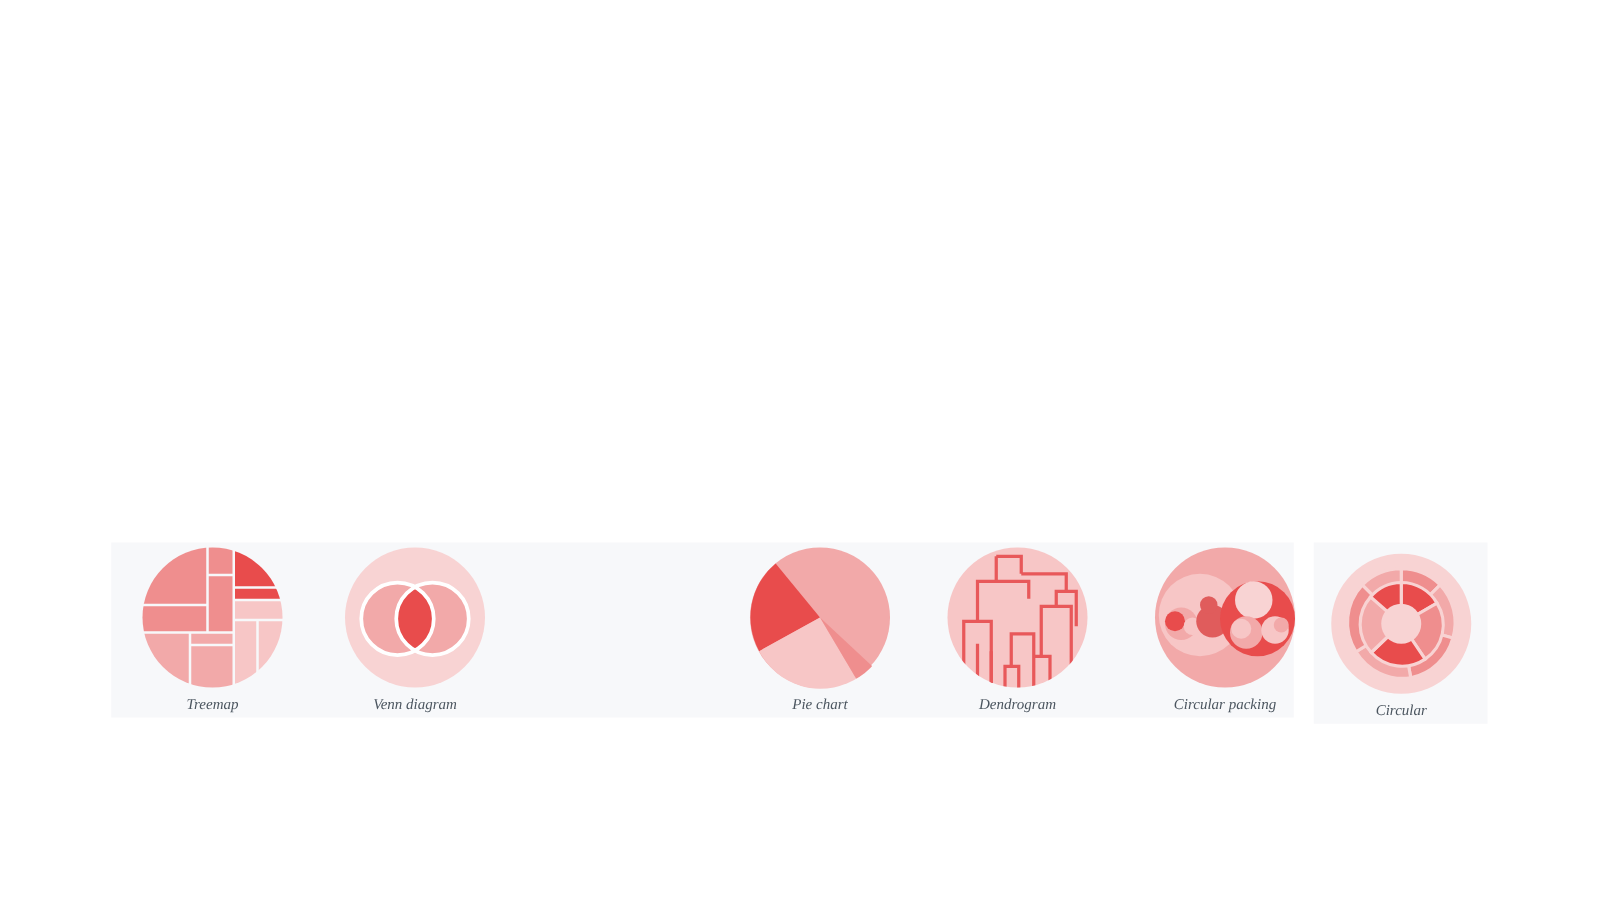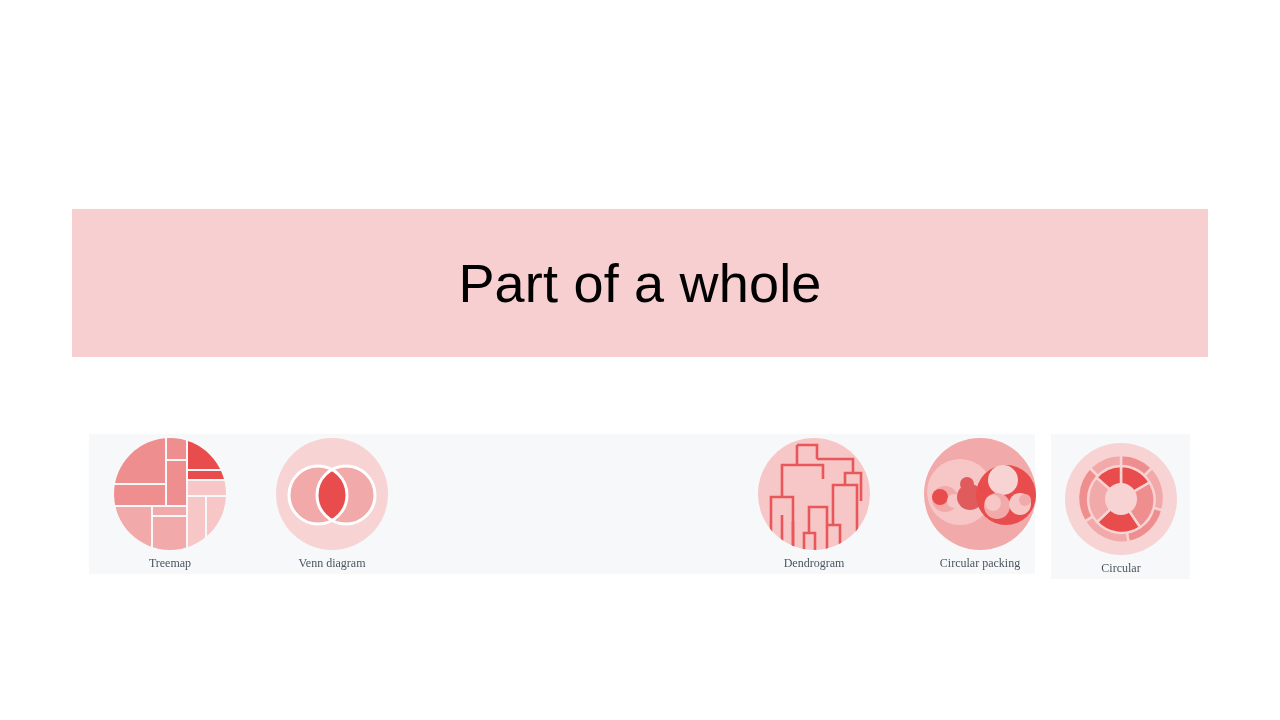--- a/index.html
+++ b/index.html
@@ -64,20 +64,21 @@
     left: 962px;
     width: 139px;
     height: 145px;
   }
 
   .thumb-group {
     position: absolute;
     top: 0;
     width: 162px;
     height: 140px;
+    font-style: italic;
   }
   .thumb {
     position: absolute;
     left: 50%;
     top: 3px;
     transform: translateX(-50%);
     width: 114px;
     height: 114px;
     border-radius: 50%;
     overflow: hidden;
@@ -96,23 +97,20 @@
   .thumb-group.extra .thumb { top: 8px; }
   .thumb-group.extra .caption { top: 127px; }
 
   svg { display: block; }
 </style>
 </head>
 <body>
 
 <div class="slide">
 
-  <div class="title-banner">
-    <div class="title-text">Part of a whole</div>
-  </div>
 
   <div class="gallery">
 
     <div class="panel panel-main"></div>
     <div class="panel panel-extra"></div>
 
     <div class="thumb-group" style="left:0px;">
       <div class="thumb">
         <svg width="114" height="114" viewBox="0 0 114 114" aria-hidden="true">
           <defs>
@@ -158,20 +156,32 @@
             <circle cx="71" cy="58" r="29" fill="#e84c4c"></circle>
           </g>
           <circle cx="43" cy="58" r="29" fill="none" stroke="#ffffff" stroke-width="3"></circle>
           <circle cx="71" cy="58" r="29" fill="none" stroke="#ffffff" stroke-width="3"></circle>
         </svg>
       </div>
       <div class="caption">Venn diagram</div>
     </div>
 
 
+    <div class="thumb-group" style="left:486px;">
+      <div class="thumb">
+        <svg width="114" height="114" viewBox="0 0 114 114" aria-hidden="true">
+          <rect x="0" y="0" width="114" height="114" fill="#f7f8fa"></rect>
+          <circle cx="57" cy="57" r="56" fill="#f2a9a9"></circle>
+          <path d="M57 57 L21.5 13.8 A56 56 0 0 0 8.4 83.9 Z" fill="#e84c4c"></path>
+          <path d="M57 57 L8.4 83.9 A56 56 0 0 0 86.5 106.7 Z" fill="#f7c6c6"></path>
+          <path d="M57 57 L86.5 106.7 A56 56 0 0 0 99.5 96.5 Z" fill="#ef8e8e"></path>
+        </svg>
+      </div>
+      <div class="caption">Pie chart</div>
+    </div>
 
     <div class="thumb-group" style="left:644px;">
       <div class="thumb">
         <svg width="114" height="114" viewBox="0 0 114 114" aria-hidden="true">
           <defs>
               <clipPath id="clipDen">
                 <circle cx="57" cy="57" r="56"></circle>
               </clipPath>
             </defs>
           <rect x="0" y="0" width="114" height="114" fill="#f7f8fa"></rect>

